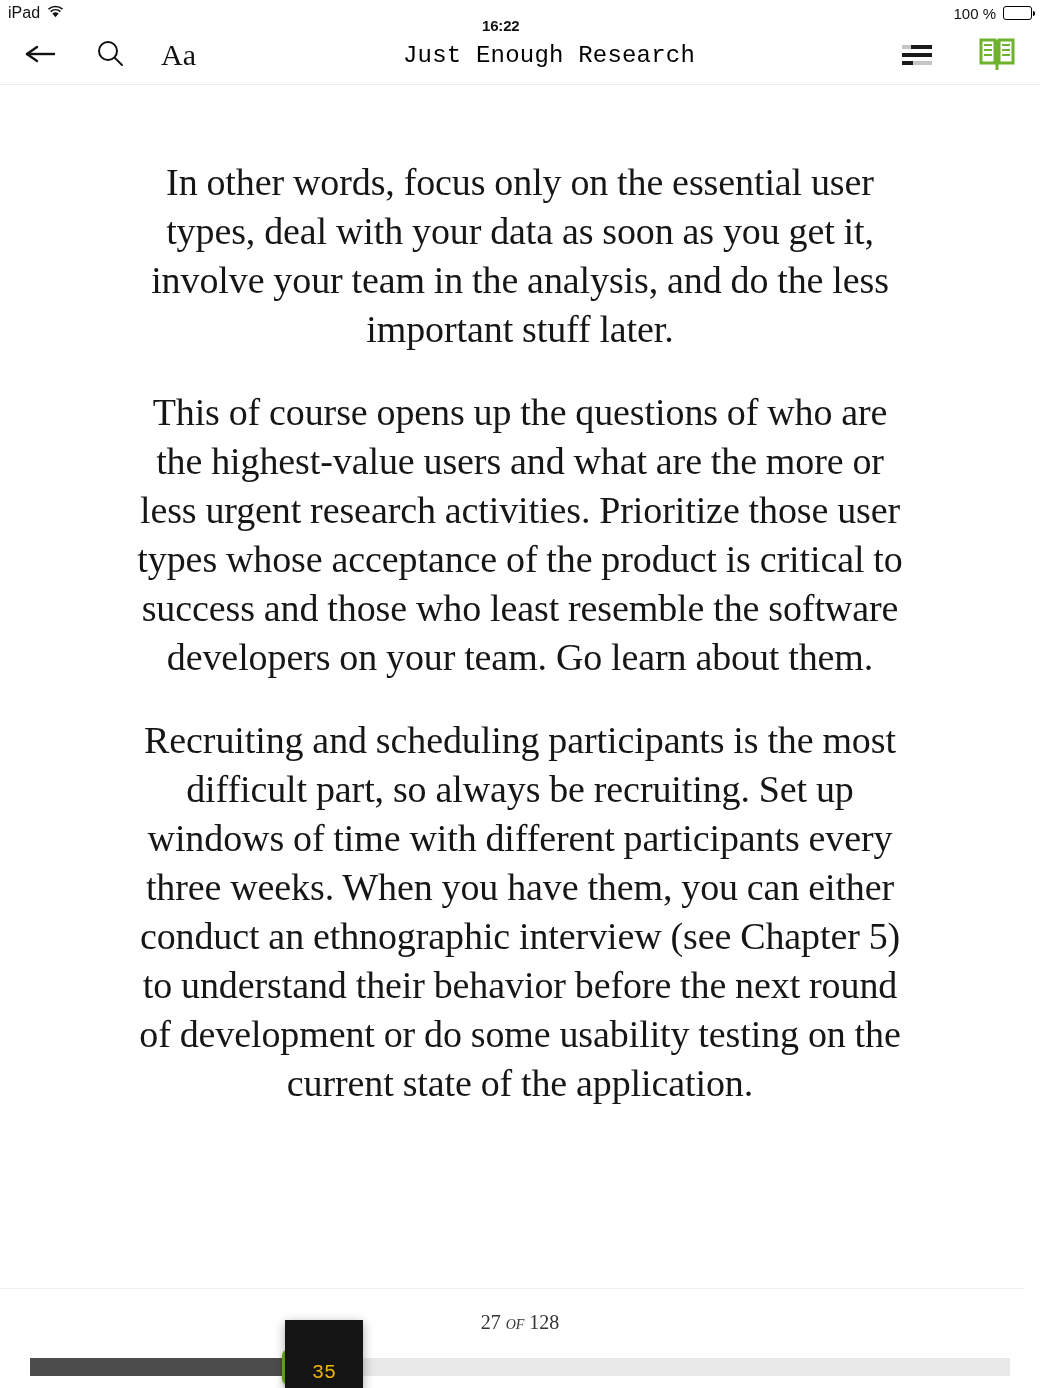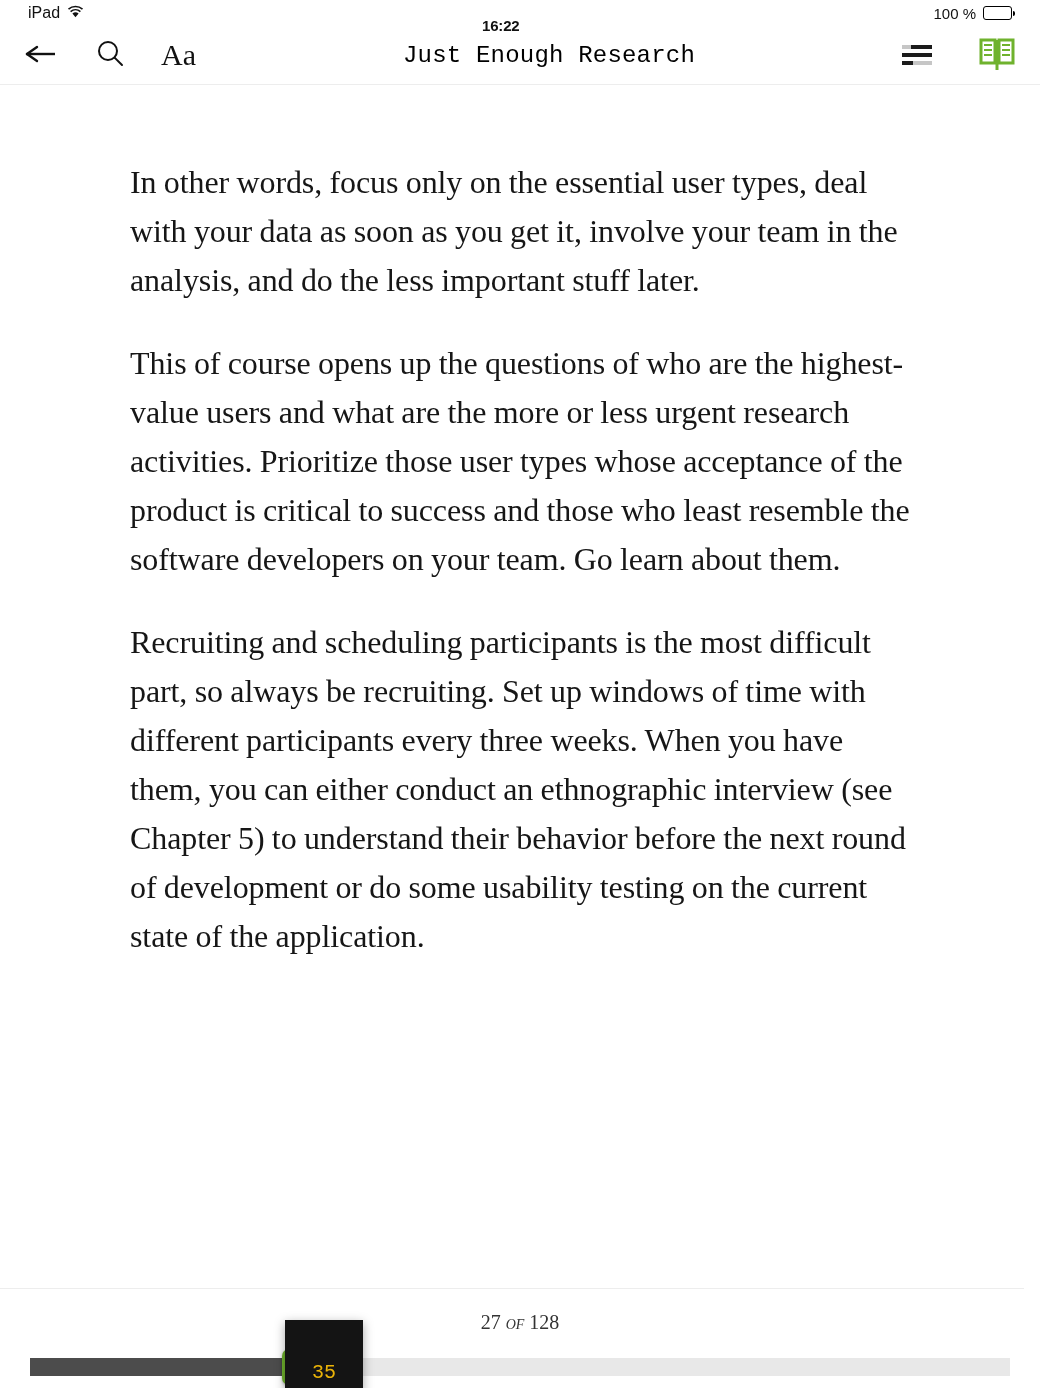--- a/index.html
+++ b/index.html
@@ -22,21 +22,21 @@
     position: absolute;
     top: 0; left: 0;
     width: 1040px;
     height: 26px;
     display: flex;
     align-items: center;
     font-family: "Liberation Sans", "DejaVu Sans", sans-serif;
     color: #111111;
     font-size: 16px;
     box-sizing: border-box;
-    padding: 0 28px;
+    padding: 0 8px;
   }
   .status-left {
     display: flex;
     align-items: center;
     gap: 7px;
     flex: 0 0 auto;
   }
   .status-center {
     flex: 1 1 auto;
     text-align: center;
@@ -153,24 +153,24 @@
     left: 0;
     width: 1040px;
     height: 1202px;
     box-sizing: border-box;
     padding: 72px 130px 0 130px;
     overflow: hidden;
   }
   .reader p {
     margin: 0 0 34px 0;
     font-family: "Liberation Serif", "DejaVu Serif", serif;
-    font-size: 32px;
+    font-size: 38px;
     line-height: 49px;
     color: #161616;
-    text-align: left;
+    text-align: center;
     letter-spacing: -0.1px;
     word-spacing: -0.5px;
   }
 
   
   .bottombar {
     position: absolute;
     left: 0;
     top: 1288px;
     width: 1024px;

